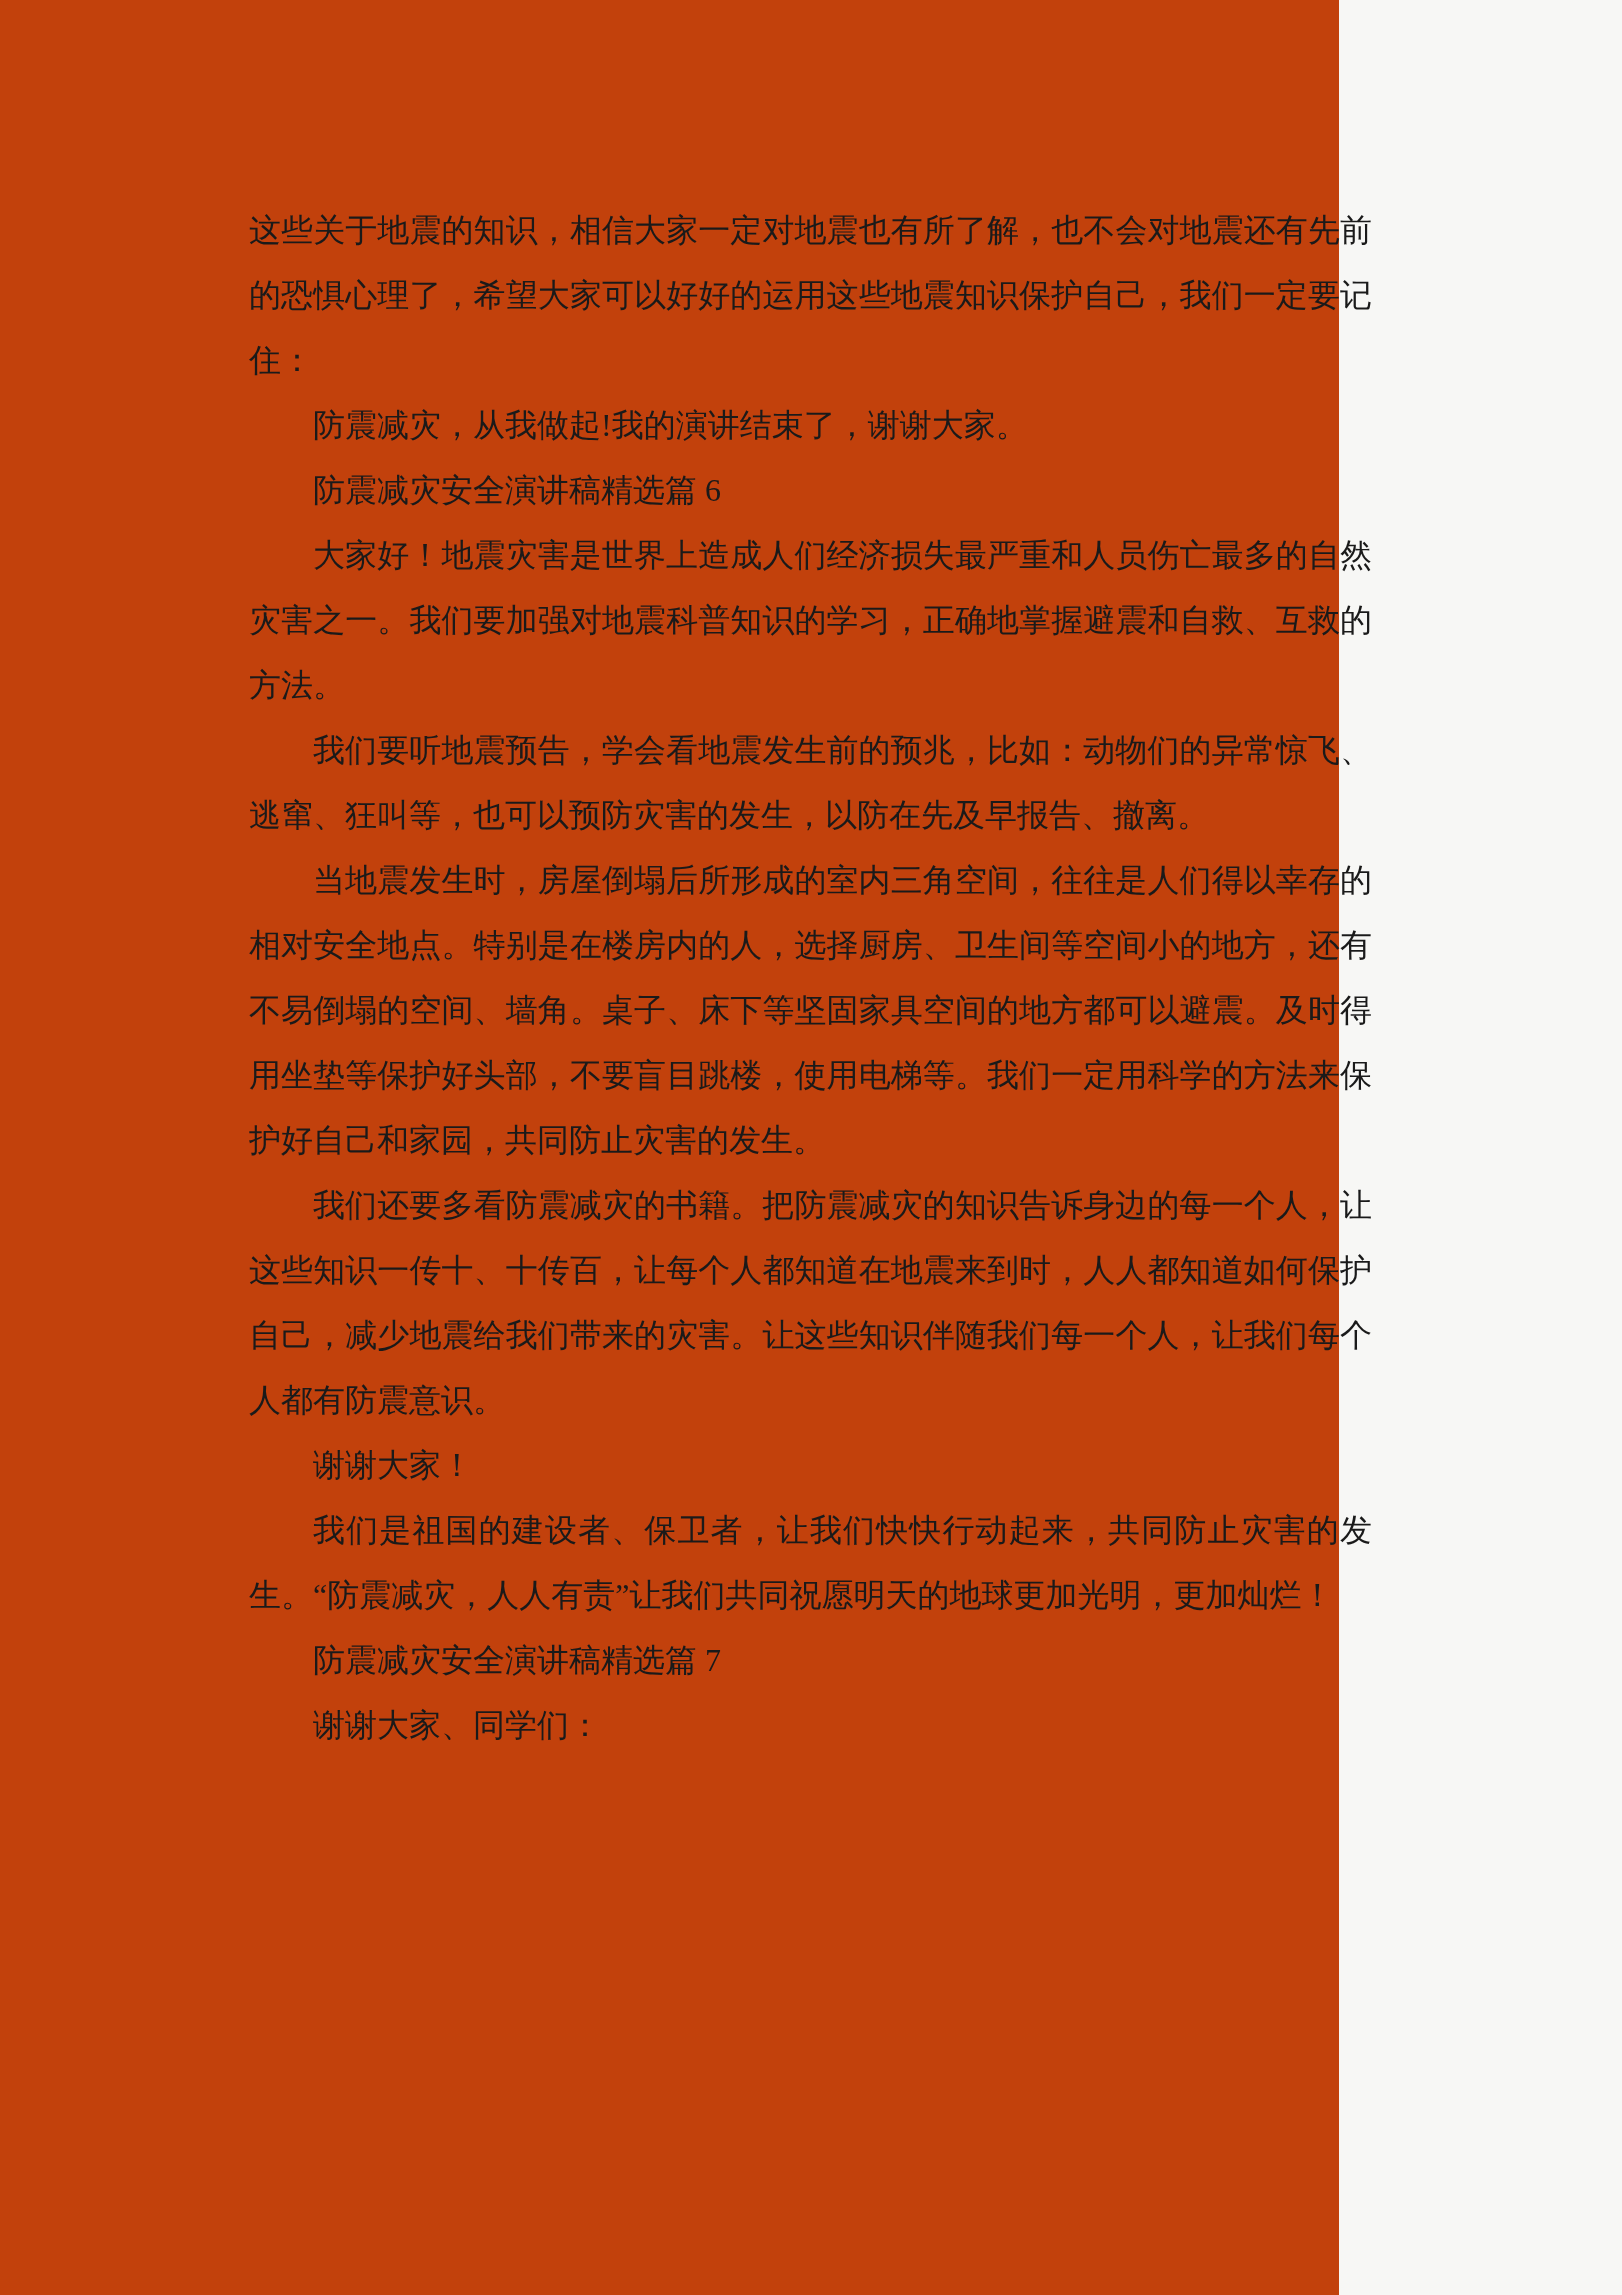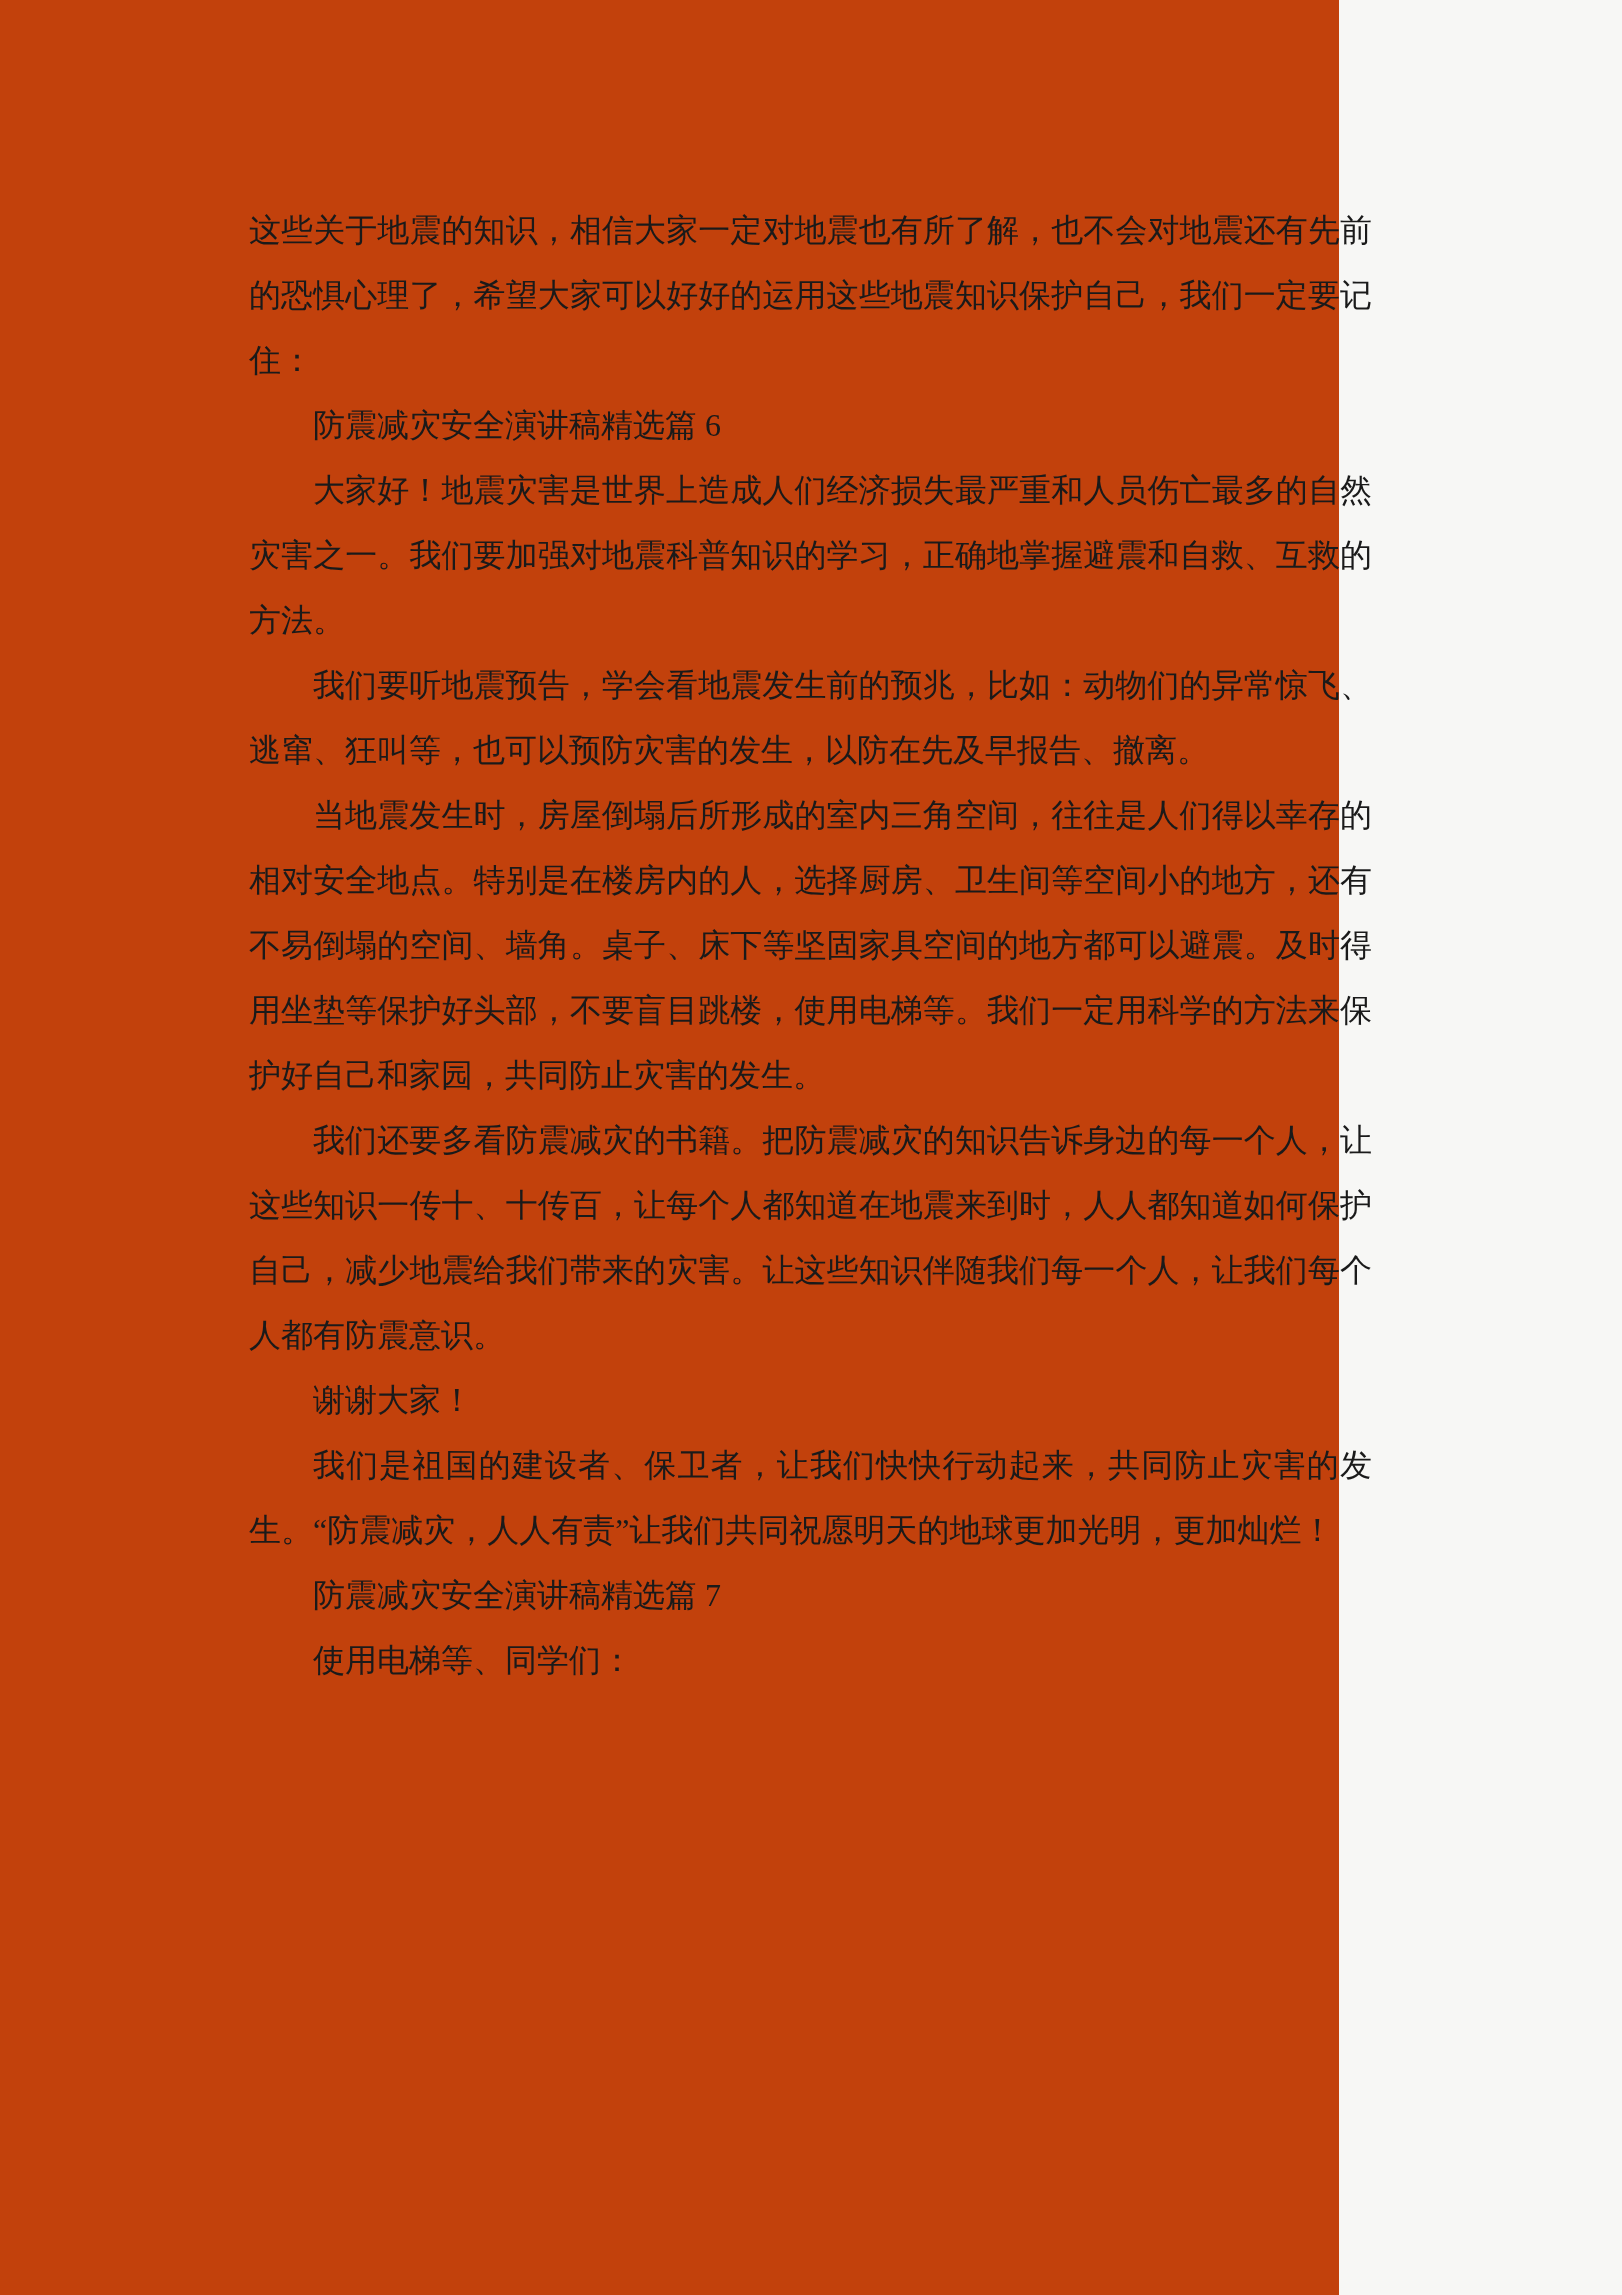--- a/index.html
+++ b/index.html
@@ -37,24 +37,25 @@
     .para.indent {
       text-indent: 64px;
     }
   </style>
 </head>
 <body>
 
 <div class="page">
   <div class="doc-body">
       <p class="para">这些关于地震的知识，相信大家一定对地震也有所了解，也不会对地震还有先前的恐惧心理了，希望大家可以好好的运用这些地震知识保护自己，我们一定要记住：</p>
+      <p class="para indent">防震减灾，从我做起!我的演讲结束了，谢谢大家。</p>
       <p class="para indent">防震减灾安全演讲稿精选篇 6</p>
       <p class="para indent">大家好！地震灾害是世界上造成人们经济损失最严重和人员伤亡最多的自然灾害之一。我们要加强对地震科普知识的学习，正确地掌握避震和自救、互救的方法。</p>
       <p class="para indent">我们要听地震预告，学会看地震发生前的预兆，比如：动物们的异常惊飞、逃窜、狂叫等，也可以预防灾害的发生，以防在先及早报告、撤离。</p>
       <p class="para indent">当地震发生时，房屋倒塌后所形成的室内三角空间，往往是人们得以幸存的相对安全地点。特别是在楼房内的人，选择厨房、卫生间等空间小的地方，还有不易倒塌的空间、墙角。桌子、床下等坚固家具空间的地方都可以避震。及时得用坐垫等保护好头部，不要盲目跳楼，使用电梯等。我们一定用科学的方法来保护好自己和家园，共同防止灾害的发生。</p>
       <p class="para indent">我们还要多看防震减灾的书籍。把防震减灾的知识告诉身边的每一个人，让这些知识一传十、十传百，让每个人都知道在地震来到时，人人都知道如何保护自己，减少地震给我们带来的灾害。让这些知识伴随我们每一个人，让我们每个人都有防震意识。</p>
       <p class="para indent">谢谢大家！</p>
       <p class="para indent">我们是祖国的建设者、保卫者，让我们快快行动起来，共同防止灾害的发生。“防震减灾，人人有责”让我们共同祝愿明天的地球更加光明，更加灿烂！</p>
       <p class="para indent">防震减灾安全演讲稿精选篇 7</p>
-      <p class="para indent">使用电梯等、同学们：</p>
+      <p class="para indent">谢谢大家、同学们：</p>
     </div>
 </div>
 
 
 </body></html>

